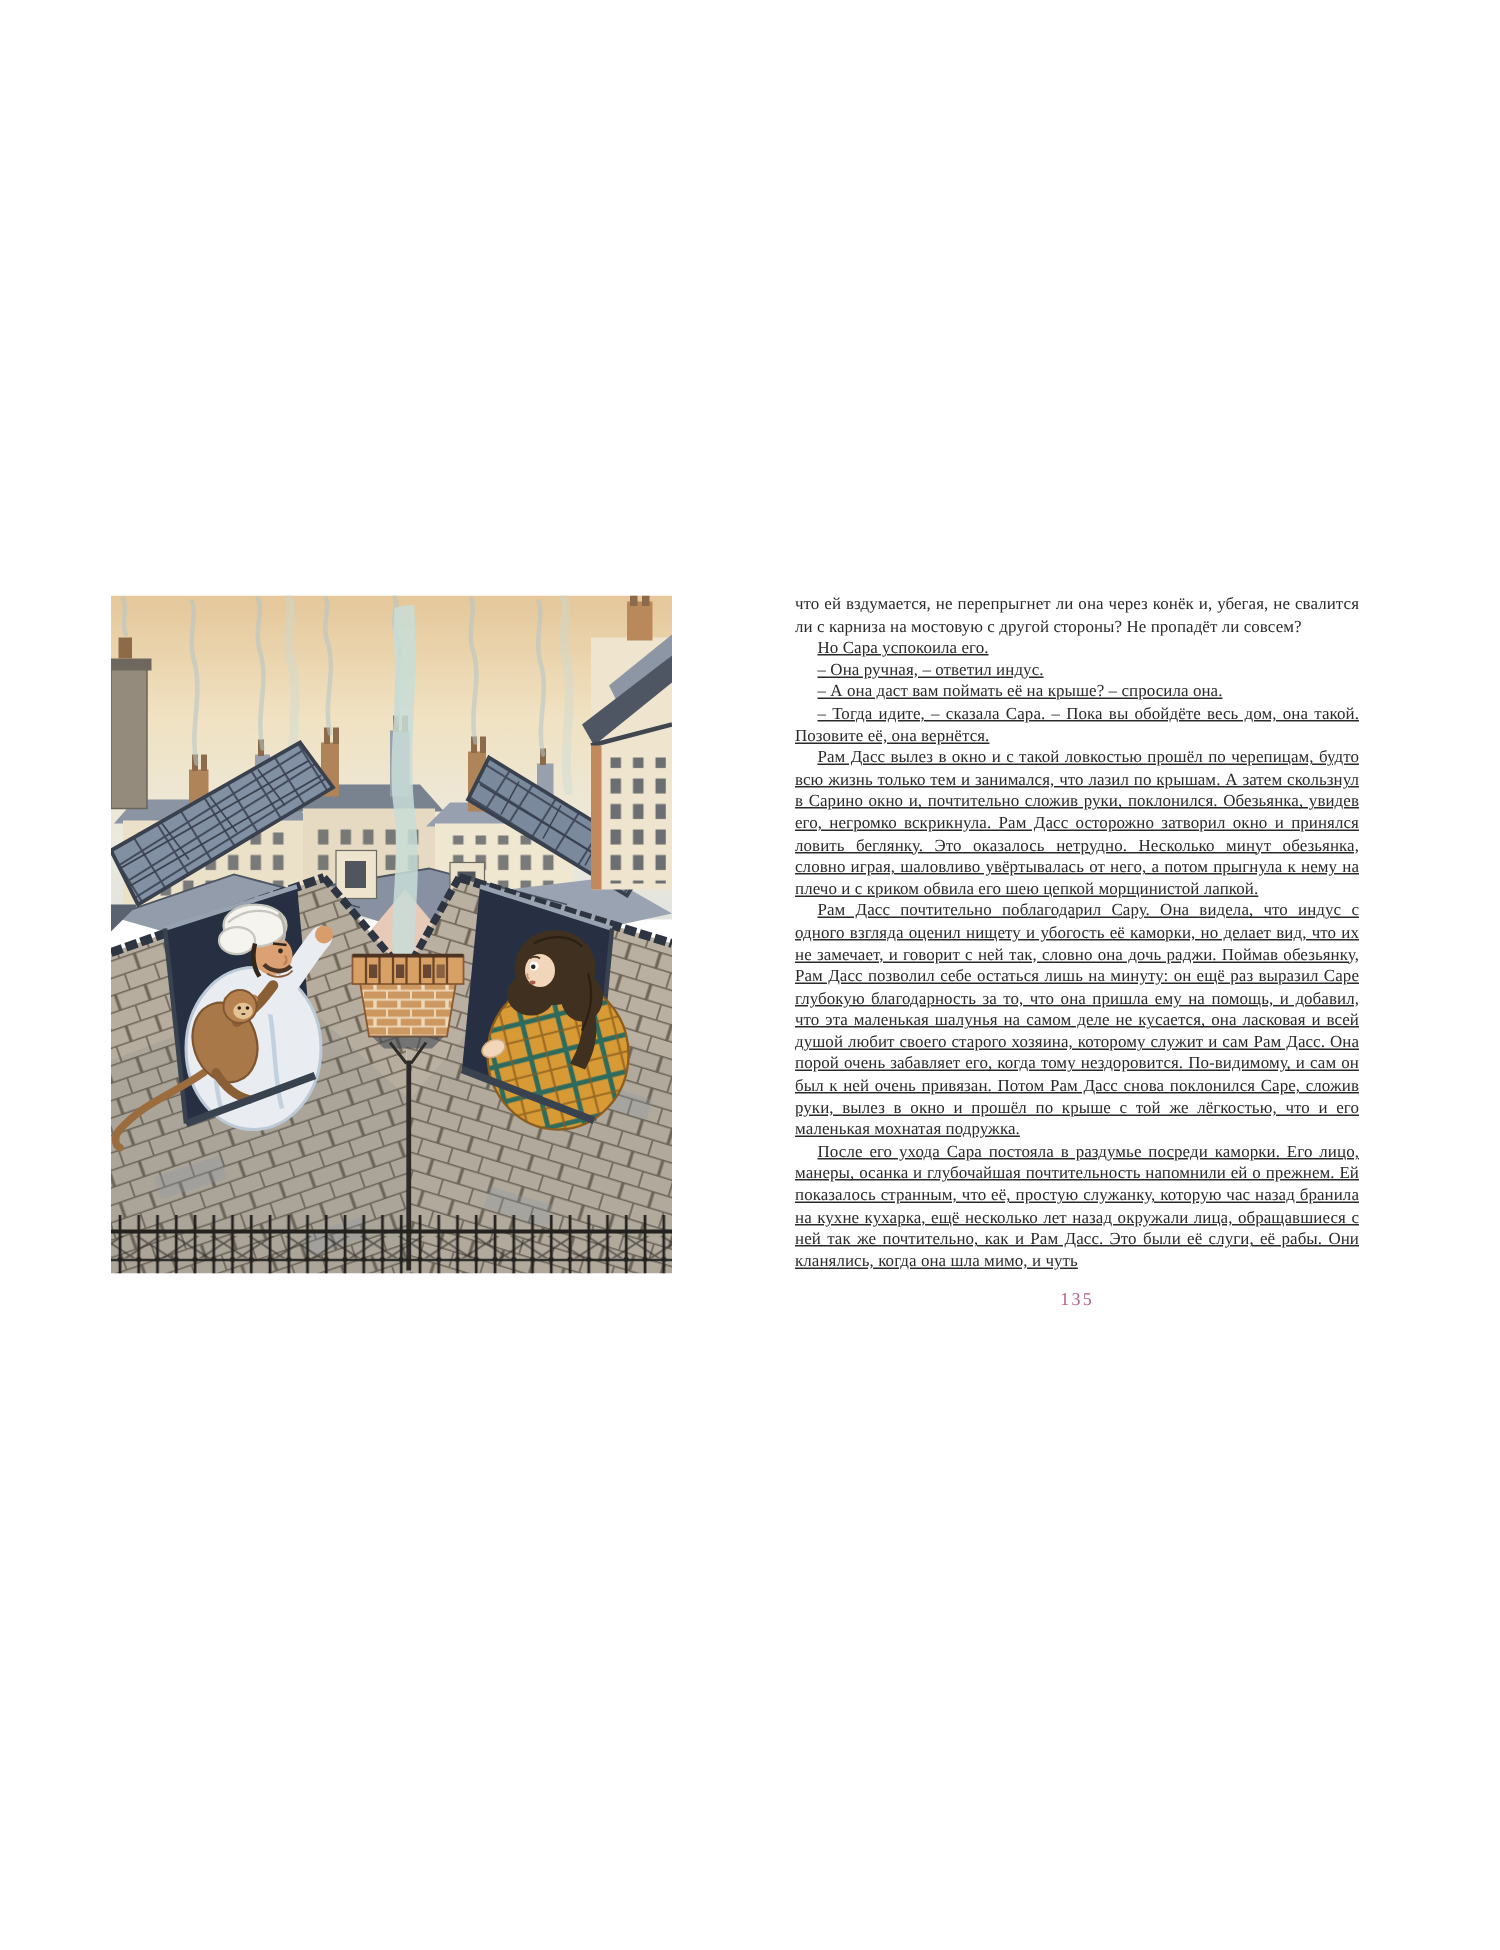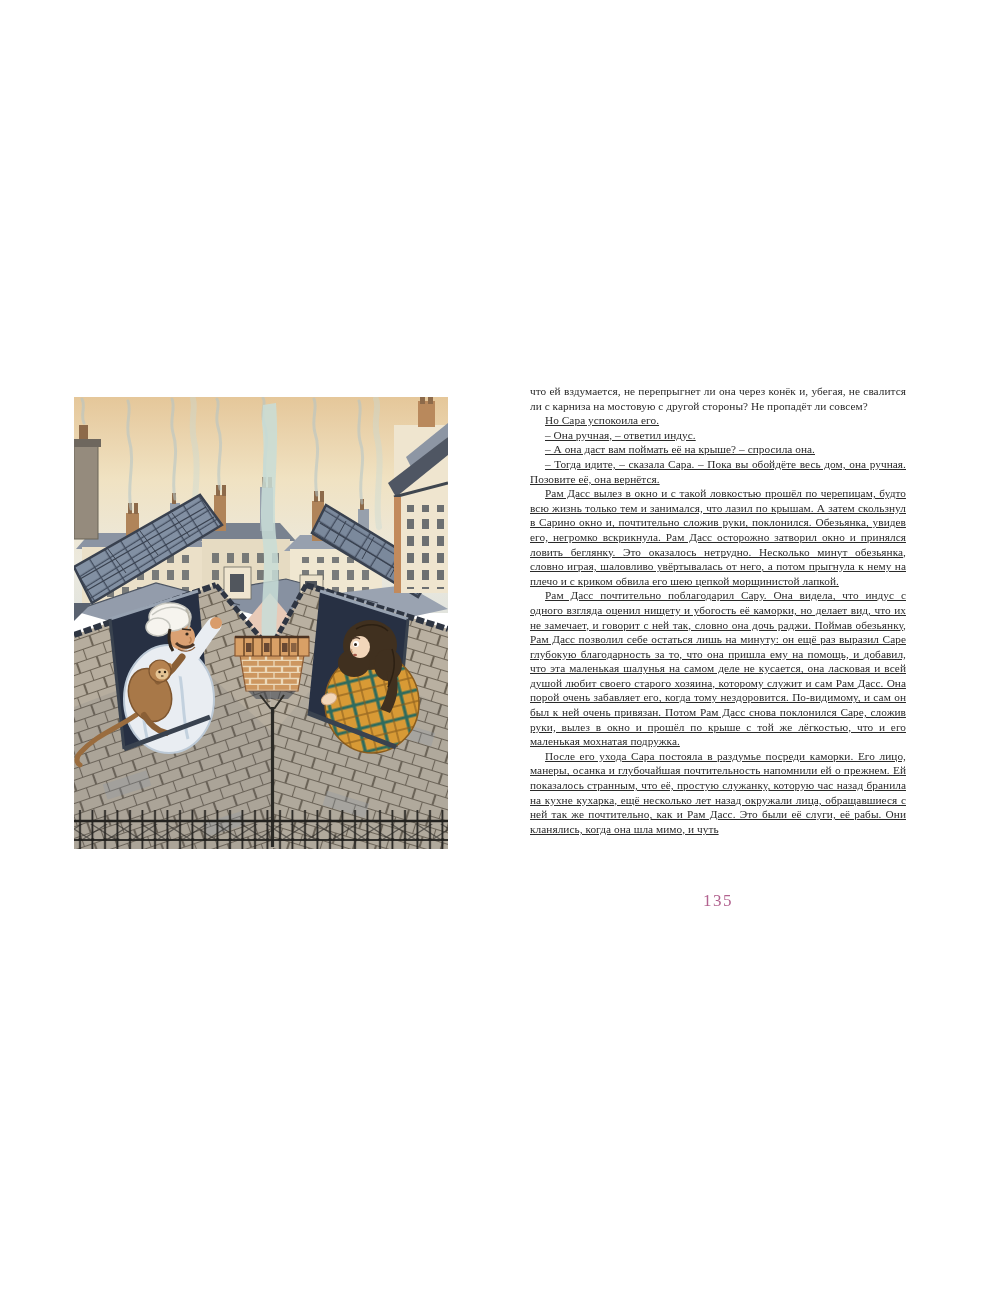--- a/index.html
+++ b/index.html
@@ -1,25 +1,25 @@
 <!DOCTYPE html>
 <html><head>
 <meta charset="utf-8">
 <style>
   html,body{margin:0;padding:0;background:#ffffff;}
   body{width:1000px;height:1300px;position:relative;font-family:"Liberation Serif",serif;}
   .spread{position:absolute;inset:0;background:#ffffff;}
   .left-page{position:absolute;left:74px;top:397px;width:374px;height:452px;margin:0;}
   .left-page svg{display:block;}
-  .right-page{position:absolute;left:530px;top:384px;width:376px;height:500px;}
+  .right-page{position:absolute;left:530px;top:396px;width:376px;height:500px;}
   .text-block{font-size:11.3px;line-height:14.6px;text-align:justify;color:#2a2a2a;letter-spacing:0.05px;}
   .text-block p{margin:0;}
   .text-block p.indent{text-indent:15px;text-decoration:underline;}
   .page-number{position:absolute;left:0;top:463px;width:100%;text-align:center;
-               font-size:17px;letter-spacing:1.5px;color:#b2628f;margin-top:44px;}
+               font-size:12px;letter-spacing:1.5px;color:#b2628f;}
 </style>
 </head>
 <body>
 
 <div class="spread">
 
   <figure class="left-page">
     <svg viewBox="0 0 374 452" width="374" height="452" xmlns="http://www.w3.org/2000/svg" aria-label="Watercolour illustration of city rooftops at dusk: many chimneys with thin wisps of smoke rise over slate mansard roofs and glazed skylights. In the foreground two steep shingled roof slopes meet at a brick chimney from which a pale column of smoke rises. On the left, an Indian man in a white turban and pale robe leans out of a roof opening holding a small brown monkey with a long tail. On the right, a girl with long dark hair wearing a mustard plaid shawl leans out of another opening and looks toward him. A black wrought-iron railing runs along the bottom edge.">
       <defs>
         <linearGradient id="sky" x1="0" y1="0" x2="0" y2="1">
@@ -265,21 +265,21 @@
       </g>
     </svg>
   </figure>
 
   <div class="right-page">
     <div class="text-block" style="color: rgb(42, 42, 42);">
         <p>что ей вздумается, не перепрыгнет ли она через конёк и, убегая, не свалится ли с карниза на мостовую с другой стороны? Не пропадёт ли совсем?</p>
         <p class="indent">Но Сара успокоила его.</p>
         <p class="indent">– Она ручная, – ответил индус.</p>
         <p class="indent">– А она даст вам поймать её на крыше? – спросила она.</p>
-        <p class="indent">– Тогда идите, – сказала Сара. – Пока вы обойдёте весь дом, она ручная. Позовите её, она вернётся.</p>
+        <p class="indent">– Тогда идите, – сказала Сара. – Пока вы обойдёте весь дом, она такой. Позовите её, она вернётся.</p>
         <p class="indent">Рам Дасс вылез в окно и с такой ловкостью прошёл по черепицам, будто всю жизнь только тем и занимался, что лазил по крышам. А затем скользнул в Сарино окно и, почтительно сложив руки, поклонился. Обезьянка, увидев его, негромко вскрикнула. Рам Дасс осторожно затворил окно и принялся ловить беглянку. Это оказалось нетрудно. Несколько минут обезьянка, словно играя, шаловливо увёртывалась от него, а потом прыгнула к нему на плечо и с криком обвила его шею цепкой морщинистой лапкой.</p>
         <p class="indent">Рам Дасс почтительно поблагодарил Сару. Она видела, что индус с одного взгляда оценил нищету и убогость её каморки, но делает вид, что их не замечает, и говорит с ней так, словно она дочь раджи. Поймав обезьянку, Рам Дасс позволил себе остаться лишь на минуту: он ещё раз выразил Саре глубокую благодарность за то, что она пришла ему на помощь, и добавил, что эта маленькая шалунья на самом деле не кусается, она ласковая и всей душой любит своего старого хозяина, которому служит и сам Рам Дасс. Она порой очень забавляет его, когда тому нездоровится. По-видимому, и сам он был к ней очень привязан. Потом Рам Дасс снова поклонился Саре, сложив руки, вылез в окно и прошёл по крыше с той же лёгкостью, что и его маленькая мохнатая подружка.</p>
         <p class="indent">После его ухода Сара постояла в раздумье посреди каморки. Его лицо, манеры, осанка и глубочайшая почтительность напомнили ей о прежнем. Ей показалось странным, что её, простую служанку, которую час назад бранила на кухне кухарка, ещё несколько лет назад окружали лица, обращавшиеся с ней так же почтительно, как и Рам Дасс. Это были её слуги, её рабы. Они кланялись, когда она шла мимо, и чуть</p>
       </div>
     <div class="page-number" style="color: rgb(178, 98, 143);">135</div>
   </div>
 
 </div>
 
 </body></html>

